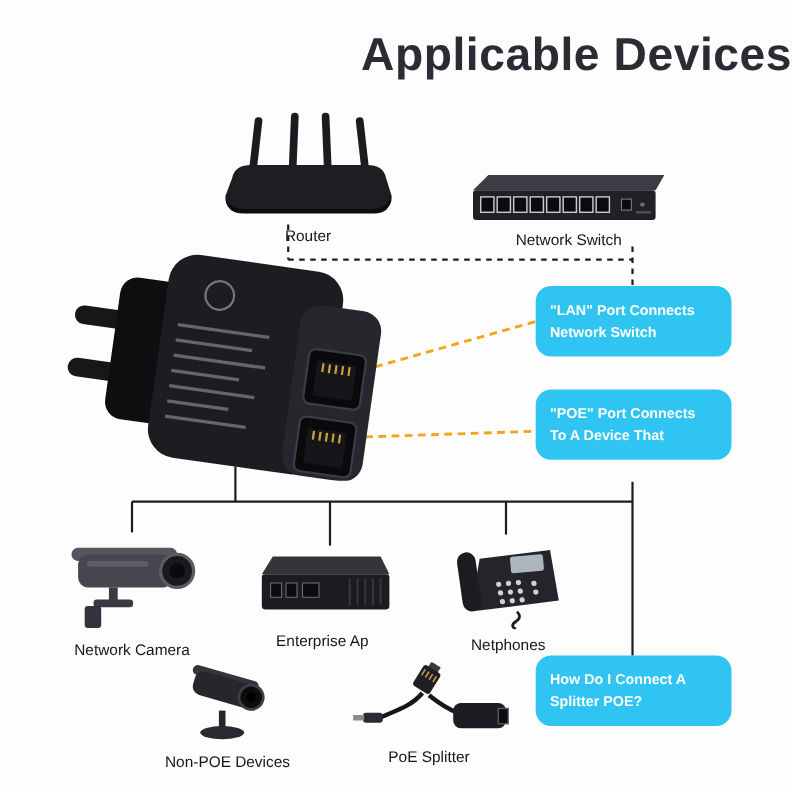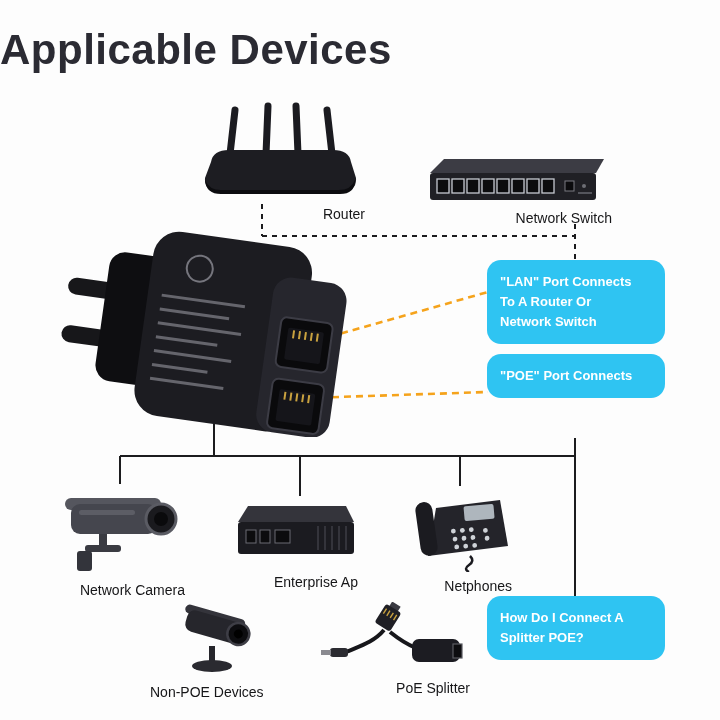--- a/index.html
+++ b/index.html
@@ -4,27 +4,27 @@
 <style>
   :root{
     --callout:#2fc4f2;
     --accent:#f5a31c;
     --line:#1c1c1e;
     --titlecolor:#2b2b33;
   }
   *{margin:0;padding:0;box-sizing:border-box}
   html,body{width:720px;height:720px;background:#ffffff;font-family:"Liberation Sans",sans-serif;overflow:hidden}
   .stage{position:absolute;top:0;left:0;width:720px;height:720px;background:#fdfdfd}
-  .title{position:absolute;top:26px;left:0;width:720px;text-align:left;
+  .title{position:absolute;top:26px;left:0;width:720px;text-align:right;
          font-size:42px;font-weight:800;color:var(--titlecolor);letter-spacing:.5px}
   .connectors{position:absolute;top:0;left:0;width:720px;height:720px;z-index:1;pointer-events:none}
   .dash-black{stroke:var(--line);stroke-width:2;stroke-dasharray:5 5;fill:none}
   .dash-orange{stroke:var(--accent);stroke-width:2.6;stroke-dasharray:7 5;fill:none}
   .solid{stroke:var(--line);stroke-width:2;fill:none}
-  .fig{position:absolute;display:flex;flex-direction:column;align-items:flex-end;z-index:2}
+  .fig{position:absolute;display:flex;flex-direction:column;align-items:center;z-index:2}
   .fig .label{font-size:14px;color:#161618;margin-top:6px;white-space:nowrap}
   .callout{position:absolute;width:178px;background:var(--callout);border-radius:14px;
            padding:12px 13px;z-index:3;color:#ffffff;font-weight:700;font-size:13px;line-height:1.55}
   .callout span{display:block}
 </style>
 </head>
 <body>
 
 <div class="stage">
 
@@ -202,26 +202,26 @@
       <rect x="20" y="46" width="18" height="9" rx="3" fill="#2b2b31"></rect>
       <rect x="11" y="48" width="10" height="5" fill="#8a8a90"></rect>
       <rect x="102" y="37" width="48" height="23" rx="7" fill="#1c1c22"></rect>
       <rect x="143" y="42" width="9" height="14" fill="#0d0d10" stroke="#5a5b62" stroke-width="1.2"></rect>
     </svg>
     <span class="label">PoE Splitter</span>
   </div>
 
   <div class="callout" style="left:487px;top:260px">
     <span>"LAN" Port Connects</span>
-    <span>To A Router Or</span>
     <span>Network Switch</span>
   </div>
 
   <div class="callout" style="left:487px;top:354px">
     <span>"POE" Port Connects</span>
+    <span>To A Device That</span>
   </div>
 
   <div class="callout" style="left:487px;top:596px">
     <span>How Do I Connect A</span>
     <span>Splitter POE?</span>
   </div>
 
 </div>
 
 </body></html>

